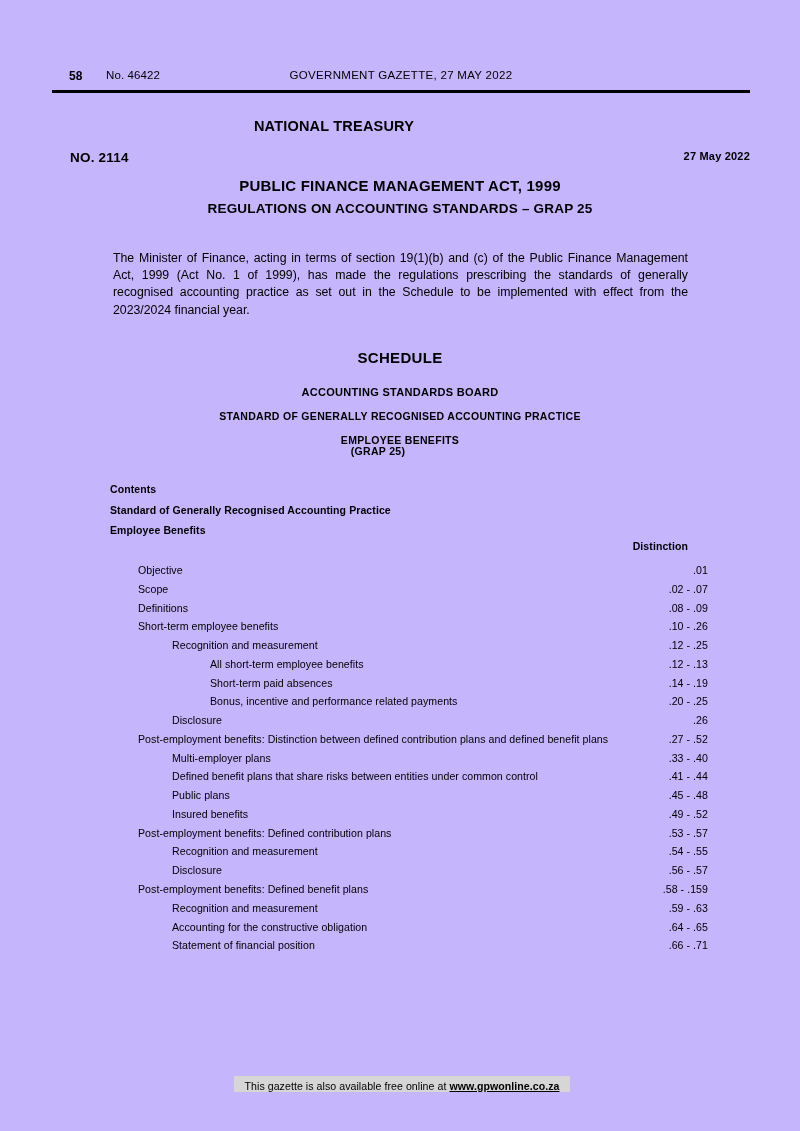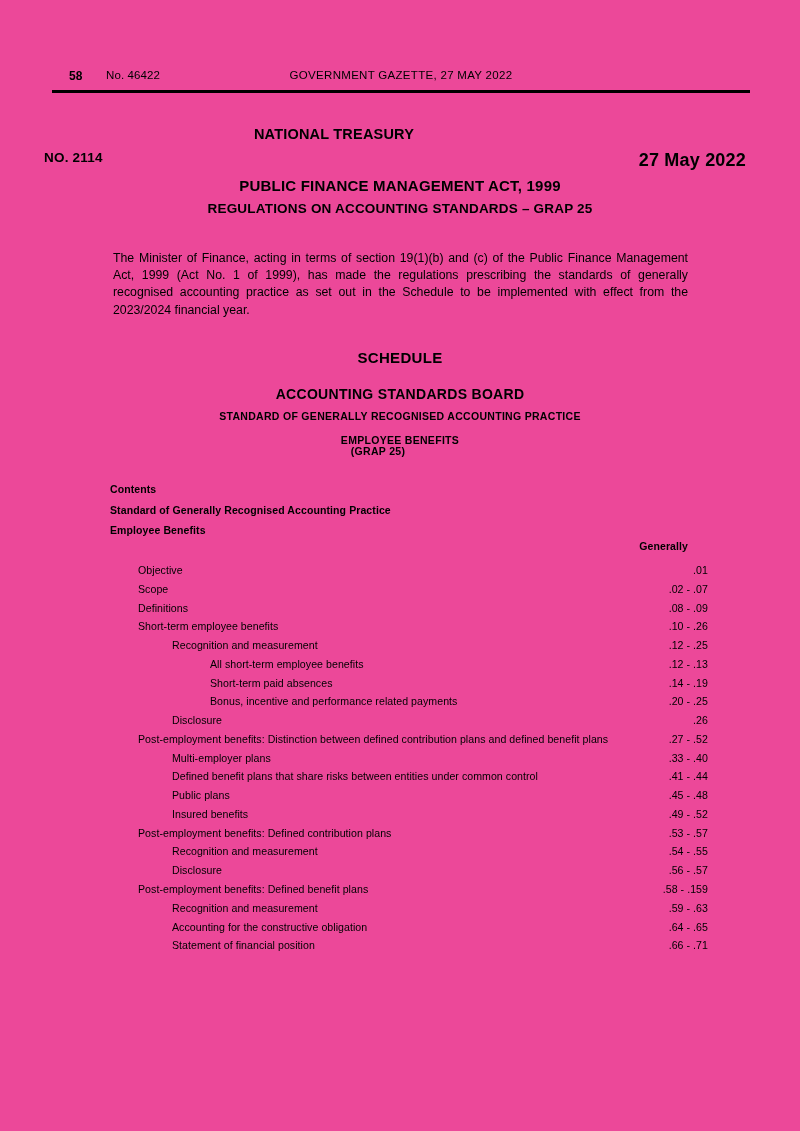--- a/index.html
+++ b/index.html
@@ -11,21 +11,21 @@
   body {
     font-family: "Liberation Sans", sans-serif;
     color: #000000;
     -webkit-font-smoothing: antialiased;
   }
   .page {
     position: relative;
     width: 800px;
     height: 1131px;
     margin: 0 auto;
-    background: #ec4899;
+    background: #c4b5fd;
     overflow: hidden;
   }
 
   
   .running-head {
     position: absolute;
     left: 52px;
     top: 69px;
     width: 698px;
     height: 16px;
@@ -66,43 +66,41 @@
   
   .national-treasury {
     position: absolute;
     left: 0;
     top: 118px;
     width: 668px;
     text-align: center;
     font-size: 14.5px;
     font-weight: bold;
     letter-spacing: 0.2px;
-    margin-top: 8px;
   }
   .notice-row {
     position: absolute;
-    left: 44px;
+    left: 70px;
     top: 150px;
     width: 680px;
     height: 18px;
-    padding-left: 22px;
   }
   .notice-no {
     position: absolute;
     left: 0;
     top: 0;
     font-size: 13.5px;
     font-weight: bold;
     letter-spacing: 0.2px;
   }
   .notice-date {
     position: absolute;
     right: 0;
     top: 0;
-    font-size: 18px;
+    font-size: 11px;
     font-weight: bold;
     letter-spacing: 0.2px;
   }
   .act-title {
     position: absolute;
     left: 0;
     top: 177px;
     width: 800px;
     text-align: center;
     font-size: 15px;
@@ -142,21 +140,21 @@
     font-size: 15px;
     font-weight: bold;
     letter-spacing: 0.3px;
   }
   .asb-line {
     position: absolute;
     left: 0;
     top: 386px;
     width: 800px;
     text-align: center;
-    font-size: 14px;
+    font-size: 11px;
     font-weight: bold;
     letter-spacing: 0.3px;
   }
   .sgrap-line {
     position: absolute;
     left: 0;
     top: 410px;
     width: 800px;
     text-align: center;
     font-size: 10.5px;
@@ -290,21 +288,21 @@
   <div class="asb-line">ACCOUNTING STANDARDS BOARD</div>
   <div class="sgrap-line">STANDARD OF GENERALLY RECOGNISED ACCOUNTING PRACTICE</div>
   <div class="eb-line">EMPLOYEE BENEFITS</div>
   <div class="grap-line">(GRAP 25)</div>
 
   <div class="contents-block">
     <div class="contents-line">Contents</div>
     <div class="contents-line">Standard of Generally Recognised Accounting Practice</div>
     <div class="contents-line">Employee Benefits</div>
   </div>
-  <div class="paragraphs-header">Generally</div>
+  <div class="paragraphs-header">Distinction</div>
 
   <table class="toc">
     <tbody id="toc-body">
         <tr class="toc-row">
           <td class="toc-label lvl0">Objective</td>
           <td class="toc-para">.01</td>
         </tr>
         <tr class="toc-row">
           <td class="toc-label lvl0">Scope</td>
           <td class="toc-para">.02 - .07</td>
@@ -381,14 +379,17 @@
           <td class="toc-label lvl1">Accounting for the constructive obligation</td>
           <td class="toc-para">.64 - .65</td>
         </tr>
         <tr class="toc-row">
           <td class="toc-label lvl1">Statement of financial position</td>
           <td class="toc-para">.66 - .71</td>
         </tr>
       </tbody>
   </table>
 
+  <div class="footer-banner">
+    <span class="footer-text"><span>This gazette is also available free online at </span><span class="footer-url">www.gpwonline.co.za</span></span>
+  </div>
 
 </div>
 
 </body></html>

